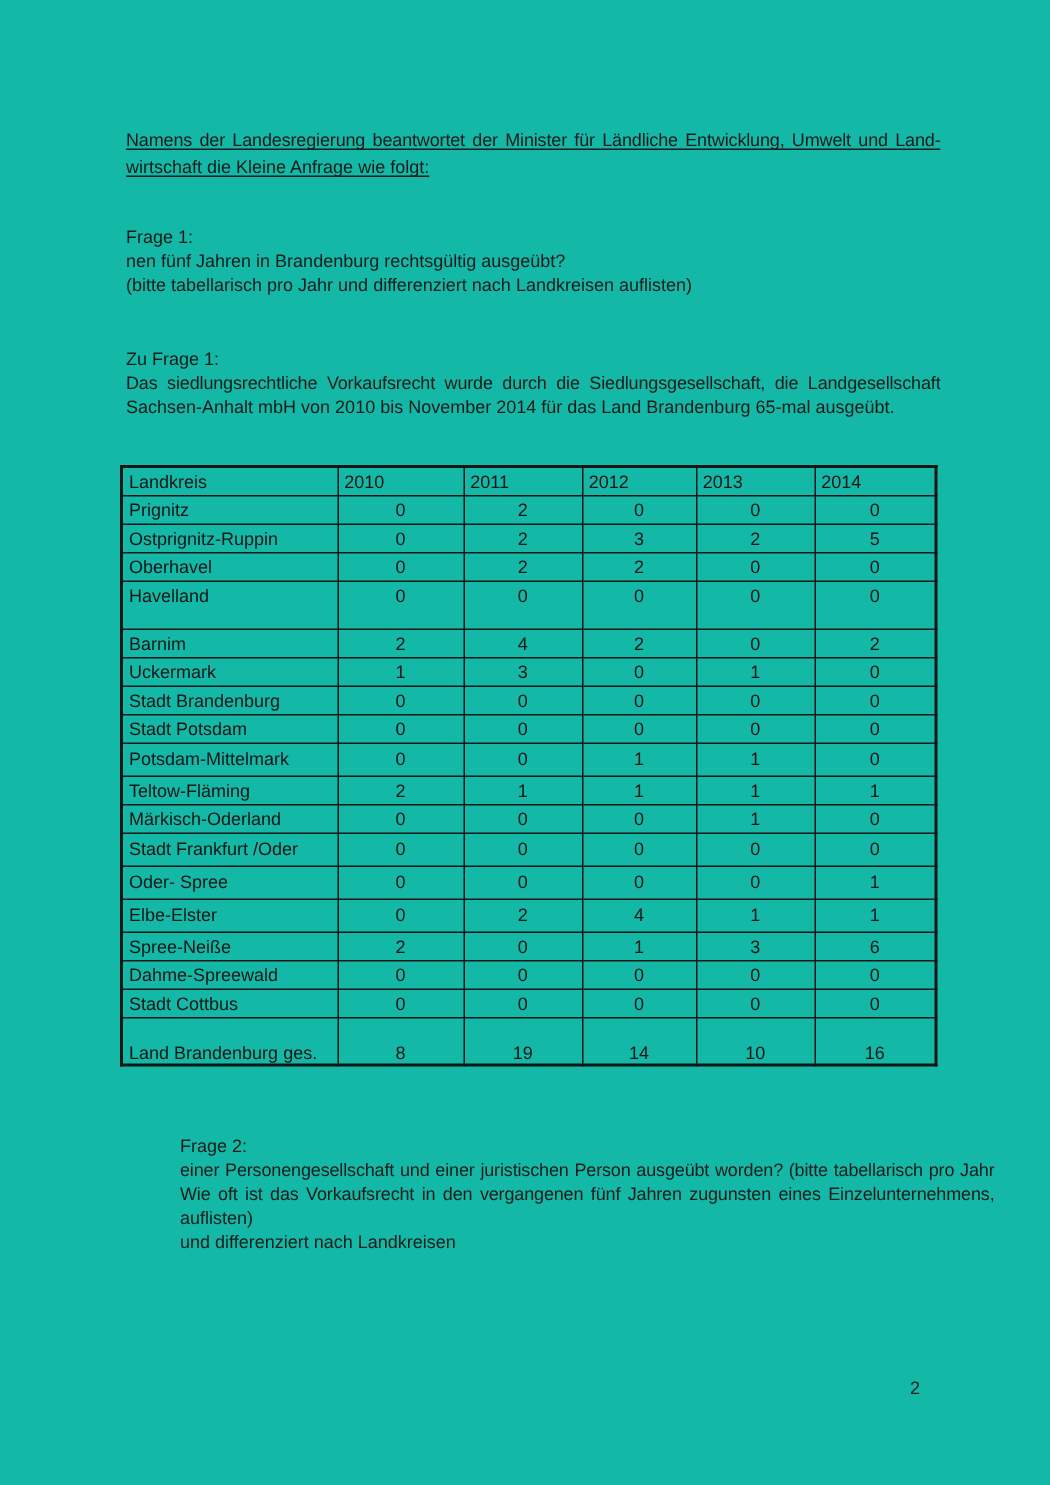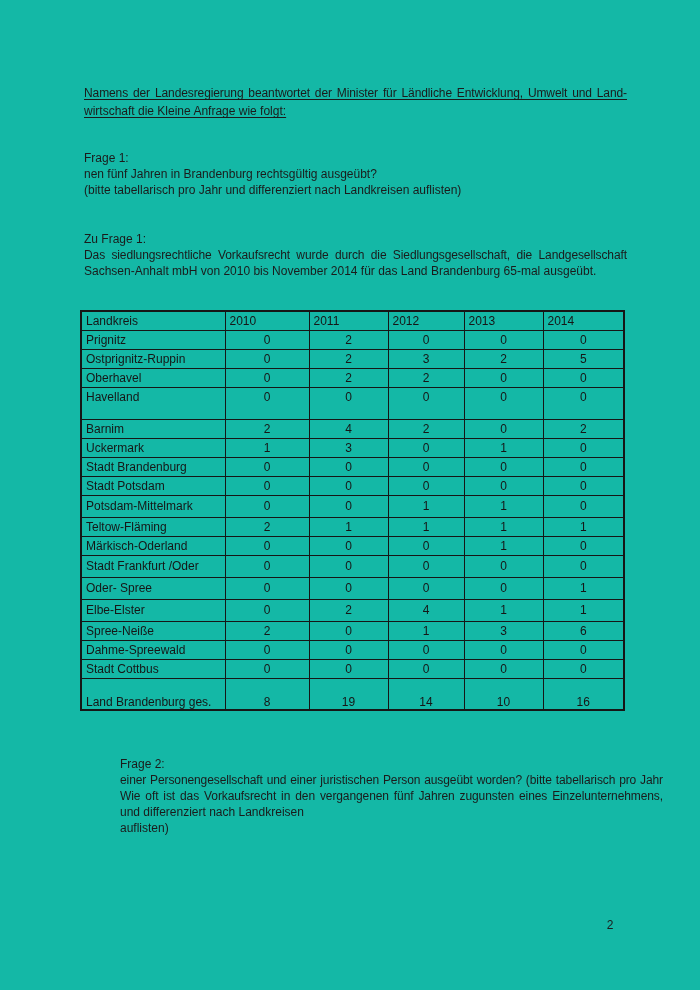--- a/index.html
+++ b/index.html
@@ -237,19 +237,19 @@
           <td class="val">10</td>
           <td class="val">16</td>
         </tr>
       </tbody>
   </table>
 
   <div class="block frage2">
     <div class="line">Frage 2:</div>
     <div class="line just">einer Personengesellschaft und einer juristischen Person ausgeübt worden? (bitte tabellarisch pro Jahr</div>
     <div class="line just">Wie oft ist das Vorkaufsrecht in den vergangenen fünf Jahren zugunsten eines Einzelunternehmens,</div>
+    <div class="line">auflisten)</div>
     <div class="line">und differenziert nach Landkreisen</div>
-    <div class="line">auflisten)</div>
   </div>
 
   <div class="pagenum">2</div>
 
 </div>
 
 </body></html>

